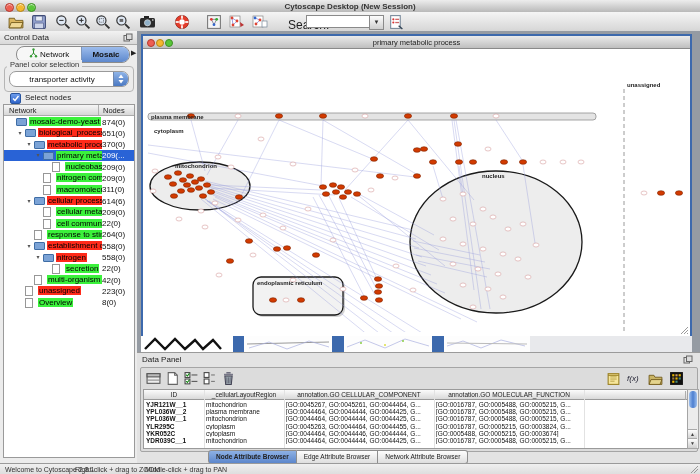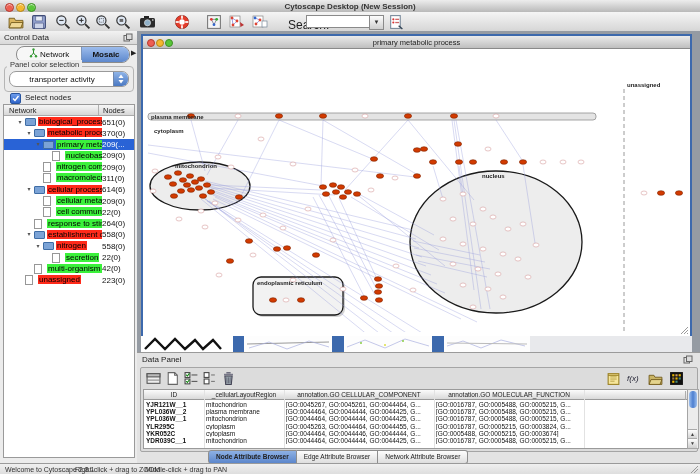--- a/index.html
+++ b/index.html
@@ -238,20 +238,26 @@
       </svg></span>
   <span id="cp-check-label">Select nodes</span>
   <div id="cp-tree">
     <div id="tree-head">
       <span style="position:absolute;left:5px;top:1px">Network</span>
       <span class="sep"></span>
       <span style="position:absolute;left:99px;top:1px">Nodes</span>
     </div>
     <div id="tree-rows">
         <div class="trow">
+          <span class="tri" style="left:3px"></span>
+          <span class="ticon folder" style="left:12px"></span>
+          <span class="chip green" style="left:25px;max-width:71px">mosaic-demo-yeast</span>
+          <span class="cnt">874(0)</span>
+        </div>
+        <div class="trow">
           <span class="tri" style="left:12px">▾</span>
           <span class="ticon folder" style="left:21px"></span>
           <span class="chip red" style="left:34px;max-width:62px">biological_process</span>
           <span class="cnt">651(0)</span>
         </div>
         <div class="trow">
           <span class="tri" style="left:21px">▾</span>
           <span class="ticon folder" style="left:30px"></span>
           <span class="chip red" style="left:43px;max-width:53px">metabolic process</span>
           <span class="cnt">370(0)</span>
@@ -326,20 +332,26 @@
           <span class="tri" style="left:21px"></span>
           <span class="ticon file" style="left:30px"></span>
           <span class="chip green" style="left:43px;max-width:53px">multi-organism pro</span>
           <span class="cnt">42(0)</span>
         </div>
         <div class="trow">
           <span class="tri" style="left:12px"></span>
           <span class="ticon file" style="left:21px"></span>
           <span class="chip red" style="left:34px;max-width:62px">unassigned</span>
           <span class="cnt">223(0)</span>
+        </div>
+        <div class="trow">
+          <span class="tri" style="left:12px"></span>
+          <span class="ticon file" style="left:21px"></span>
+          <span class="chip green" style="left:34px;max-width:62px">Overview</span>
+          <span class="cnt">8(0)</span>
         </div>
       </div>
   </div>
 </div>
 
 <div class="abs" id="desktop"></div>
 <div class="abs" id="netwin">
   <div id="netwin-title">
     <span class="tl2" style="left:4px;background:#ee5f52;border:1px solid #b3392f"></span>
     <span class="tl2" style="left:13px;background:#f5b72e;border:1px solid #b78718"></span>

